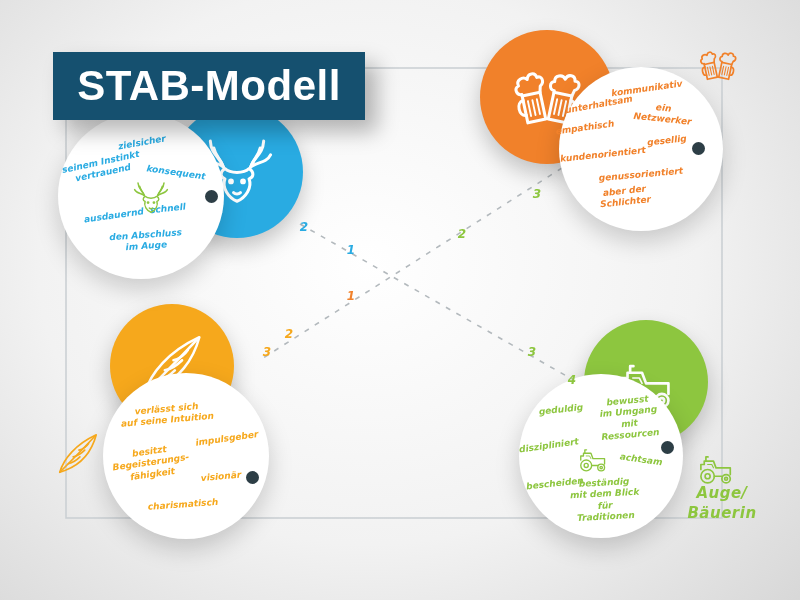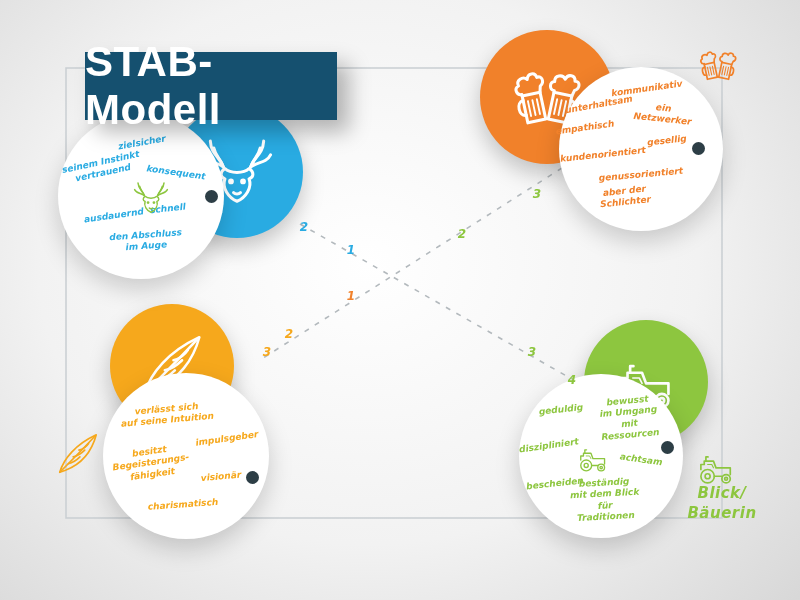--- a/index.html
+++ b/index.html
@@ -19,25 +19,24 @@
     transform:translate(-50%,-50%) rotate(var(--r,0deg));
   }
   .wc-blue .trait{color:#29ABE2}
   .wc-orange .trait{color:#F1812A}
   .wc-yellow .trait{color:#F6A81C}
   .wc-green .trait{color:#8DC63F}
   .mini-icon{position:absolute;}
   .axis-num{position:absolute;transform:translate(-50%,-50%);font-style:italic;font-weight:bold;font-size:12px;}
   .c-blue{color:#29ABE2}.c-orange{color:#F1812A}.c-yellow{color:#F6A81C}.c-green{color:#8DC63F}
   .banner{
-    position:absolute;left:53px;top:52px;width:252px;height:68px;background:#15506F;color:#ffffff;
+    position:absolute;left:53px;top:52px;width:312px;height:68px;background:#15506F;color:#ffffff;
     display:flex;align-items:center;justify-content:center;
     font-family:"Liberation Sans","DejaVu Sans",sans-serif;font-weight:bold;font-size:42px;letter-spacing:.5px;
     box-shadow:12px 12px 20px rgba(0,0,0,.28);
-    margin-left:32px;
   }
   .corner-label{
     position:absolute;font-style:italic;font-weight:bold;font-size:15px;line-height:1.3;
     text-align:center;white-space:pre-line;letter-spacing:.5px;
   }
   .dot{position:absolute;width:13px;height:13px;border-radius:50%;background:#2d3e46;}
 </style>
 </head>
 <body>
 
@@ -195,16 +194,16 @@
       <use href="#sym-beer"></use>
     </svg>
 
   <svg class="mini-icon c-yellow" style="left:52px;top:430px" width="52" height="48" viewBox="0 0 100 100">
       <use href="#sym-feather"></use>
     </svg>
 
   <svg class="mini-icon c-green" style="left:694px;top:446px" width="44" height="42" viewBox="0 0 100 100">
       <use href="#sym-tractor"></use>
     </svg>
-  <div class="corner-label c-green" style="left:672px;top:484px;width:100px">Blick/
+  <div class="corner-label c-green" style="left:672px;top:484px;width:100px">Auge/
 Bäuerin</div>
 
 </div>
 
 </body></html>

